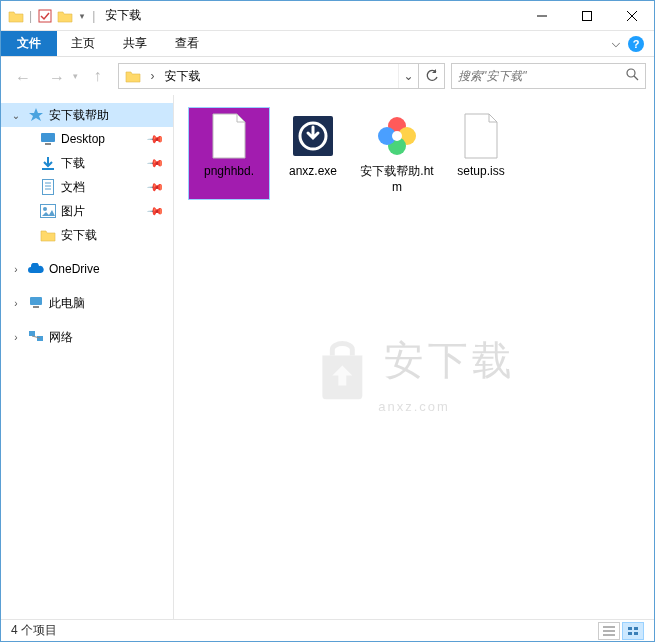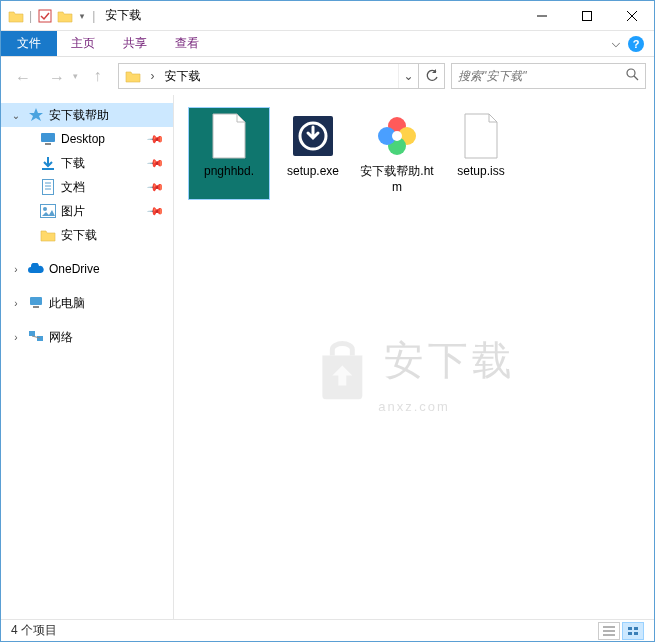--- a/index.html
+++ b/index.html
@@ -7,22 +7,22 @@
 .window { width: 655px; height: 642px; background: #fff; border: 1px solid #5a9fd4; display: flex; flex-direction: column; position: relative; }
 .titlebar { height: 30px; background: #fff; display: flex; align-items: center; padding: 0 0 0 6px; border-bottom: 1px solid #e5e5e5; }
 .titlebar-icons { display: flex; gap: 2px; align-items: center; }
 .tb-icon { width: 18px; height: 22px; display: flex; justify-content: center; align-items: center; }
 .ql-sep { color: #aaa; margin: 0 2px; }
 .title-text { margin-left: 8px; color: #000; }
 .win-controls { margin-left: auto; display: flex; }
 .win-btn { width: 45px; height: 29px; display: flex; justify-content: center; align-items: center; color: #000; }
 
 .ribbon-tabs { height: 26px; background: #fff; display: flex; align-items: stretch; border-bottom: 1px solid #e1e1e1; }
-.rtab { padding: 0 14px; display: flex; align-items: center; color: #701a75; }
-.rtab.file { background: #1979ca; color: #fff; padding: 0 16px; }
+.rtab { padding: 0 14px; display: flex; align-items: center; color: #000000; }
+.rtab.file { background: #1979ca; color: #fff; padding: 0 16px; font-weight: bold; }
 .rexpand { margin-left: auto; display: flex; align-items: center; gap: 8px; padding-right: 10px; color: #555; }
 .help-badge { width: 16px; height: 16px; border-radius: 50%; background: #1e9fff; color: #fff; display: flex; justify-content: center; align-items: center; font-size: 11px; font-weight: bold; }
 
 .navrow { height: 38px; display: flex; align-items: center; padding: 4px 8px; gap: 6px; }
 .nav-arrow { width: 28px; height: 28px; display: flex; justify-content: center; align-items: center; color: #bcbcbc; font-size: 16px; }
 .dd-small { color: #bcbcbc; font-size: 9px; margin-left: -4px; }
 .addrbar { flex: 1; height: 26px; border: 1px solid #ccc; display: flex; align-items: center; background: #fff; }
 .addr-seg { padding: 0 6px; display: flex; align-items: center; gap: 4px; height: 100%; }
 .addr-seg.chev { padding: 0 4px; color: #555; }
 .addr-dd { width: 20px; height: 100%; display: flex; align-items: center; justify-content: center; border-left: 1px solid #eee; color: #555; }
@@ -36,21 +36,21 @@
 .tree-item { display: flex; align-items: center; height: 24px; padding-left: 6px; gap: 4px; color: #000; }
 .tree-item.selected { background: #cce8ff; }
 .tree-item.l1 { padding-left: 8px; }
 .tree-item.l2 { padding-left: 38px; }
 .tree-chev { width: 14px; color: #555; font-size: 10px; text-align: center; }
 .tree-icon { width: 18px; height: 18px; display: flex; justify-content: center; align-items: center; }
 .tree-pin { margin-left: auto; margin-right: 10px; color: #888; font-size: 11px; transform: rotate(45deg); }
 
 .content { flex: 1; position: relative; padding: 12px 14px; display: flex; align-items: flex-start; gap: 16px; }
 .file-item { width: 82px; display: flex; flex-direction: column; align-items: center; border: 1px solid transparent; padding: 4px 2px; }
-.file-item.selected { background: #0f766e; border-color: #99d1ff; }
+.file-item.selected { background: #a21caf; border-color: #99d1ff; }
 .file-icon { width: 48px; height: 48px; display: flex; justify-content: center; align-items: center; margin-bottom: 4px; }
 .file-label { text-align: center; word-break: break-all; line-height: 1.3; }
 
 .watermark { position: absolute; top: 50%; left: 50%; transform: translate(-50%, -30%); opacity: 0.45; pointer-events: none; text-align: center; color: #b8b8b8; }
 .watermark .wm-cn { font-size: 40px; letter-spacing: 4px; }
 .watermark .wm-en { font-size: 13px; letter-spacing: 2px; margin-top: -4px; }
 .wm-bag { display: inline-block; vertical-align: middle; margin-right: 8px; }
 
 .statusbar { height: 22px; border-top: 1px solid #e5e5e5; display: flex; align-items: center; padding: 0 10px; color: #333; }
 .status-views { margin-left: auto; display: flex; gap: 2px; }
@@ -266,21 +266,21 @@
             <div class="file-label">pnghhbd.</div>
           </div>
           <div class="file-item">
             <div class="file-icon">
               <svg width="44" height="44" viewBox="0 0 44 44">
                 <rect x="2" y="2" width="40" height="40" fill="#1b2e52" rx="2"></rect>
                 <circle cx="22" cy="22" r="13" fill="none" stroke="#fff" stroke-width="3"></circle>
                 <path d="M22 13 v10 m-5 -4 l5 5 l5 -5" fill="none" stroke="#fff" stroke-width="3" stroke-linecap="round"></path>
               </svg>
             </div>
-            <div class="file-label">setup.exe</div>
+            <div class="file-label">anxz.exe</div>
           </div>
           <div class="file-item">
             <div class="file-icon">
               <svg width="44" height="44" viewBox="0 0 44 44">
                 <circle cx="22" cy="12" r="9" fill="#ff5a5a"></circle>
                 <circle cx="32" cy="22" r="9" fill="#ffd24a"></circle>
                 <circle cx="22" cy="32" r="9" fill="#4ad47a"></circle>
                 <circle cx="12" cy="22" r="9" fill="#4a9fff"></circle>
                 <circle cx="22" cy="22" r="5" fill="#fff"></circle>
               </svg>

